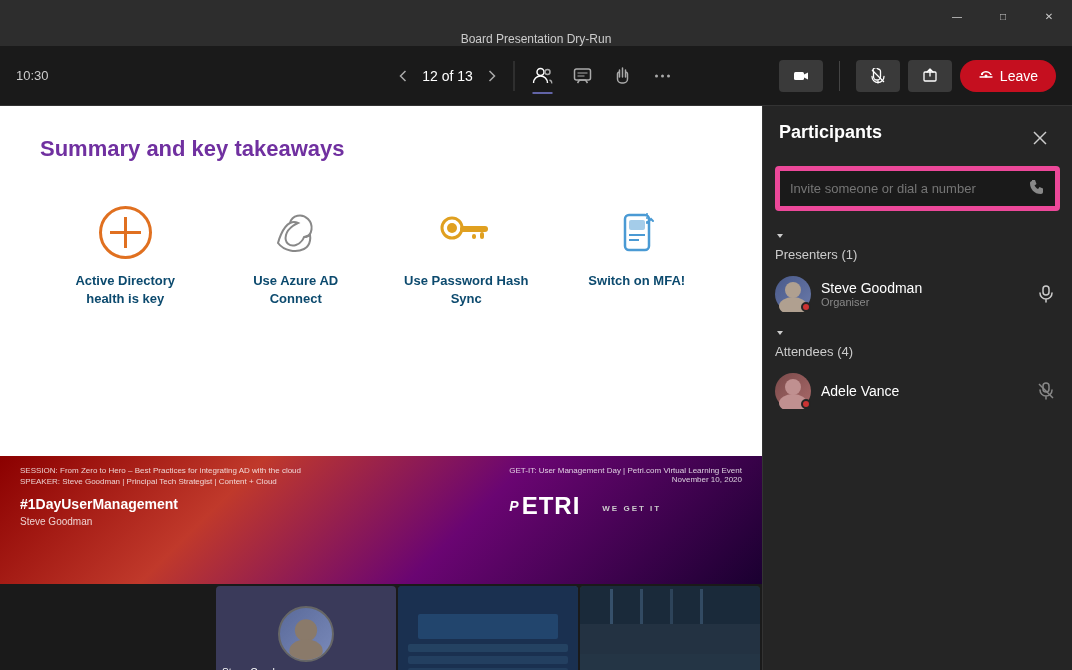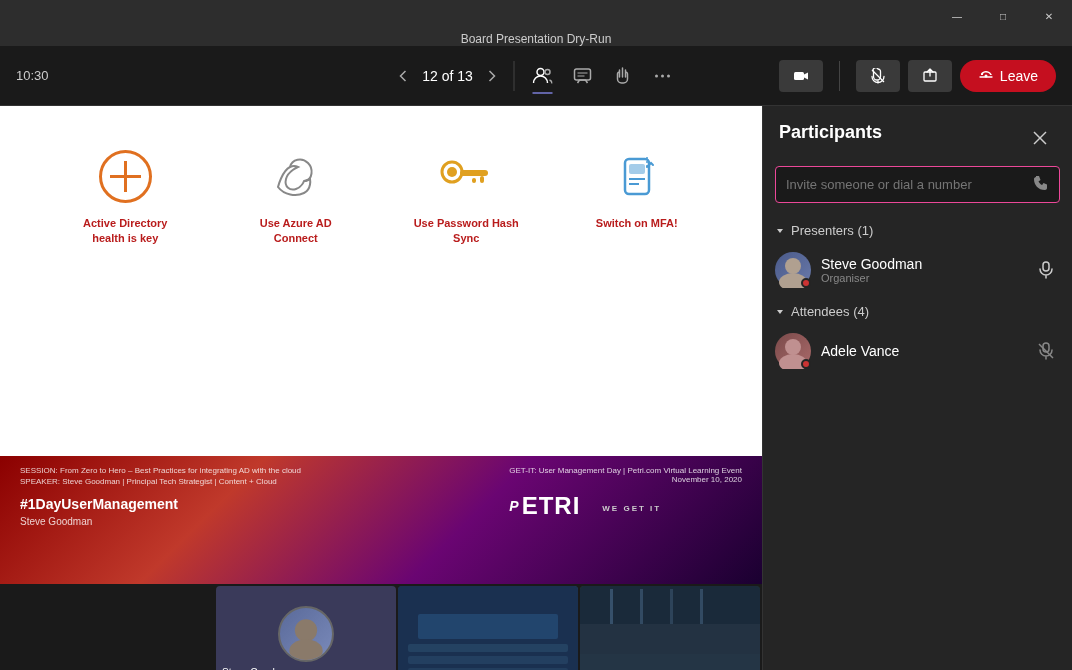--- a/index.html
+++ b/index.html
@@ -188,23 +188,23 @@
     .slide-item-icon {
       width: 60px;
       height: 60px;
       display: flex;
       align-items: center;
       justify-content: center;
     }
 
     .slide-item-text {
       text-align: center;
-      font-size: 11px;
+      font-size: 13px;
       font-weight: 600;
-      color: #b91c1c;
+      color: #0c4a6e;
       line-height: 1.4;
     }
 
     
     .slide-footer {
       background: linear-gradient(135deg, #8b0000 0%, #c0392b 30%, #6a0572 60%, #1a0030 100%);
       padding: 10px 20px 6px;
       height: 128px;
       position: relative;
       overflow: hidden;
@@ -339,46 +339,46 @@
     }
 
     .invite-bar {
       display: flex;
       align-items: center;
       margin: 0 12px 12px;
       background: #1a1a1a;
       border-radius: 4px;
       padding: 8px 10px;
       gap: 8px;
-      border: 1px solid #ec4899;
+      border: 5px solid #ec4899;
     }
 
     .invite-input {
       flex: 1;
       background: transparent;
       border: none;
       outline: none;
       color: #aaa;
       font-size: 13px;
     }
 
     .invite-icon {
       color: #888;
       font-size: 14px;
       cursor: pointer;
     }
 
     .section-header {
       display: flex;
-      align-items: center;
       gap: 6px;
       padding: 8px 12px 6px;
       cursor: pointer;
       color: #ccc;
       font-size: 13px;
+      flex-direction: column;
     }
 
     .participant-item {
       display: flex;
       align-items: center;
       padding: 8px 12px;
       gap: 10px;
       position: relative;
     }
 
@@ -558,20 +558,21 @@
     </button>
   </div>
 </div>
 
 <div class="main">
 
   <div class="presentation-area">
 
     <div class="slide-container">
       <div class="slide-content">
+        <div class="slide-title">Summary and key takeaways</div>
 
         <div class="slide-icons-row">
 
           <div class="slide-item">
             <div class="slide-item-icon">
               <svg width="55" height="55" viewBox="0 0 55 55" fill="none">
                 <circle cx="27.5" cy="27.5" r="25" stroke="#e07020" stroke-width="3"></circle>
                 <line x1="27.5" y1="12" x2="27.5" y2="43" stroke="#e07020" stroke-width="3"></line>
                 <line x1="12" y1="27.5" x2="43" y2="27.5" stroke="#e07020" stroke-width="3"></line>
               </svg>

